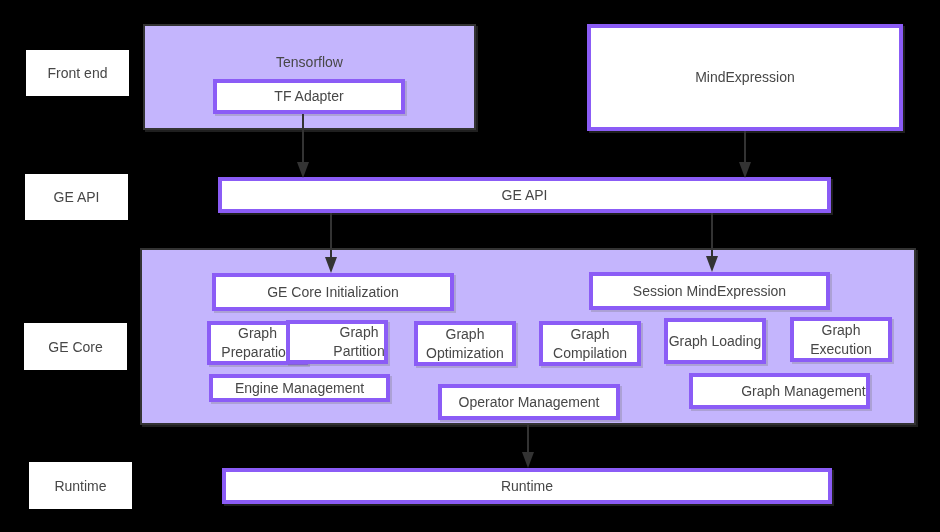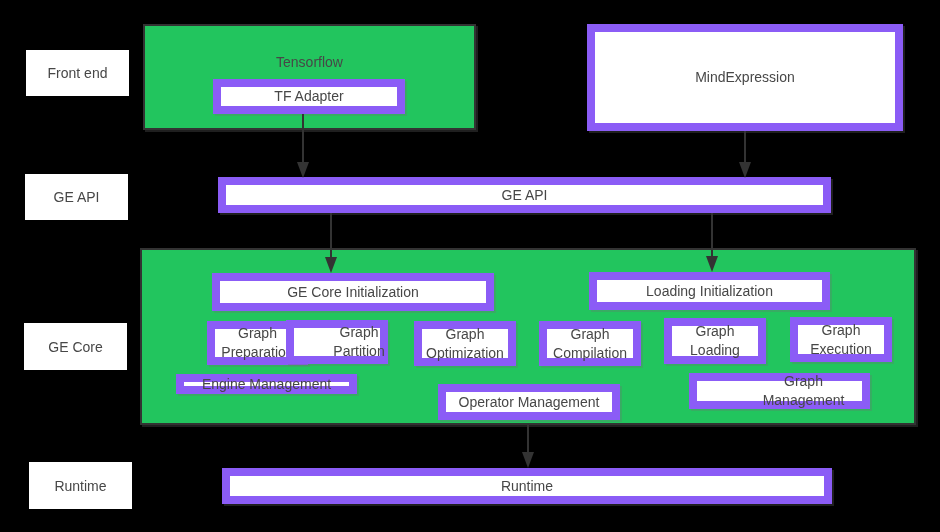--- a/index.html
+++ b/index.html
@@ -10,41 +10,41 @@
     background: #000;
     font-family: "Liberation Sans", "DejaVu Sans", sans-serif;
     color: #474747;
     font-size: 14px;
     overflow: hidden;
     border-radius: 10px;
   }
   .box {
     position: absolute;
     background: #ffffff;
-    border: 8px solid #8b5cf6;
+    border: 4px solid #8b5cf6;
     box-sizing: border-box;
     display: flex;
     align-items: center;
     justify-content: center;
     text-align: center;
     line-height: 19px;
     box-shadow: 2px 2px 0 rgba(110,110,110,0.28);
   }
   .row-label {
     position: absolute;
     background: #ffffff;
     box-sizing: border-box;
     display: flex;
     align-items: center;
     justify-content: center;
     text-align: center;
   }
   .container-box {
     position: absolute;
-    background: #22c55e;
+    background: #c4b5fd;
     border: 2px solid #333333;
     box-sizing: border-box;
     box-shadow: 2px 2px 0 rgba(110,110,110,0.28);
   }
   .group-title {
     position: absolute;
     left: 0;
     width: 100%;
     text-align: center;
   }
@@ -82,31 +82,31 @@
     <div class="group-title" style="top:28px;">Tensorflow</div>
     <div class="box" style="left:68px; top:53px; width:192px; height:35px;">TF Adapter</div>
   </div>
 
   <div class="box" style="left:587px; top:24px; width:316px; height:107px;">MindExpression</div>
 
   <div class="box" style="left:218px; top:177px; width:613px; height:36px;">GE API</div>
 
   <div class="container-box" style="left:140px; top:248px; width:776px; height:177px;"></div>
 
-  <div class="box" style="left:212px; top:273px; width:282px; height:38px;">GE Core Initialization</div>
-  <div class="box" style="left:589px; top:272px; width:241px; height:38px;">Loading Initialization</div>
+  <div class="box" style="left:212px; top:273px; width:242px; height:38px;">GE Core Initialization</div>
+  <div class="box" style="left:589px; top:272px; width:241px; height:38px;">Session MindExpression</div>
 
   <div class="box" style="left:167px; top:321px; width:101px; height:44px;margin-left:40px;">Graph Preparation</div>
   <div class="box" style="left:286px; top:320px; width:102px; height:44px;padding-left:44px;">Graph Partition</div>
   <div class="box" style="left:414px; top:321px; width:102px; height:45px;">Graph Optimization</div>
   <div class="box" style="left:539px; top:321px; width:102px; height:45px;">Graph Compilation</div>
   <div class="box" style="left:664px; top:318px; width:102px; height:46px;">Graph Loading</div>
   <div class="box" style="left:790px; top:317px; width:102px; height:45px;">Graph Execution</div>
 
-  <div class="box" style="left:176px; top:374px; width:181px; height:20px;">Engine Management</div>
+  <div class="box" style="left:209px; top:374px; width:181px; height:28px;">Engine Management</div>
   <div class="box" style="left:438px; top:384px; width:182px; height:36px;">Operator Management</div>
   <div class="box" style="left:689px; top:373px; width:181px; height:36px;padding-left:48px;">Graph Management</div>
 
   <div class="box" style="left:222px; top:468px; width:610px; height:36px;">Runtime</div>
 
   <div class="arrow" style="left:297px; top:114px; height:64px;">
     <div class="stem"></div>
     <div class="head"></div>
   </div>
   <div class="arrow" style="left:739px; top:131px; height:47px;">

